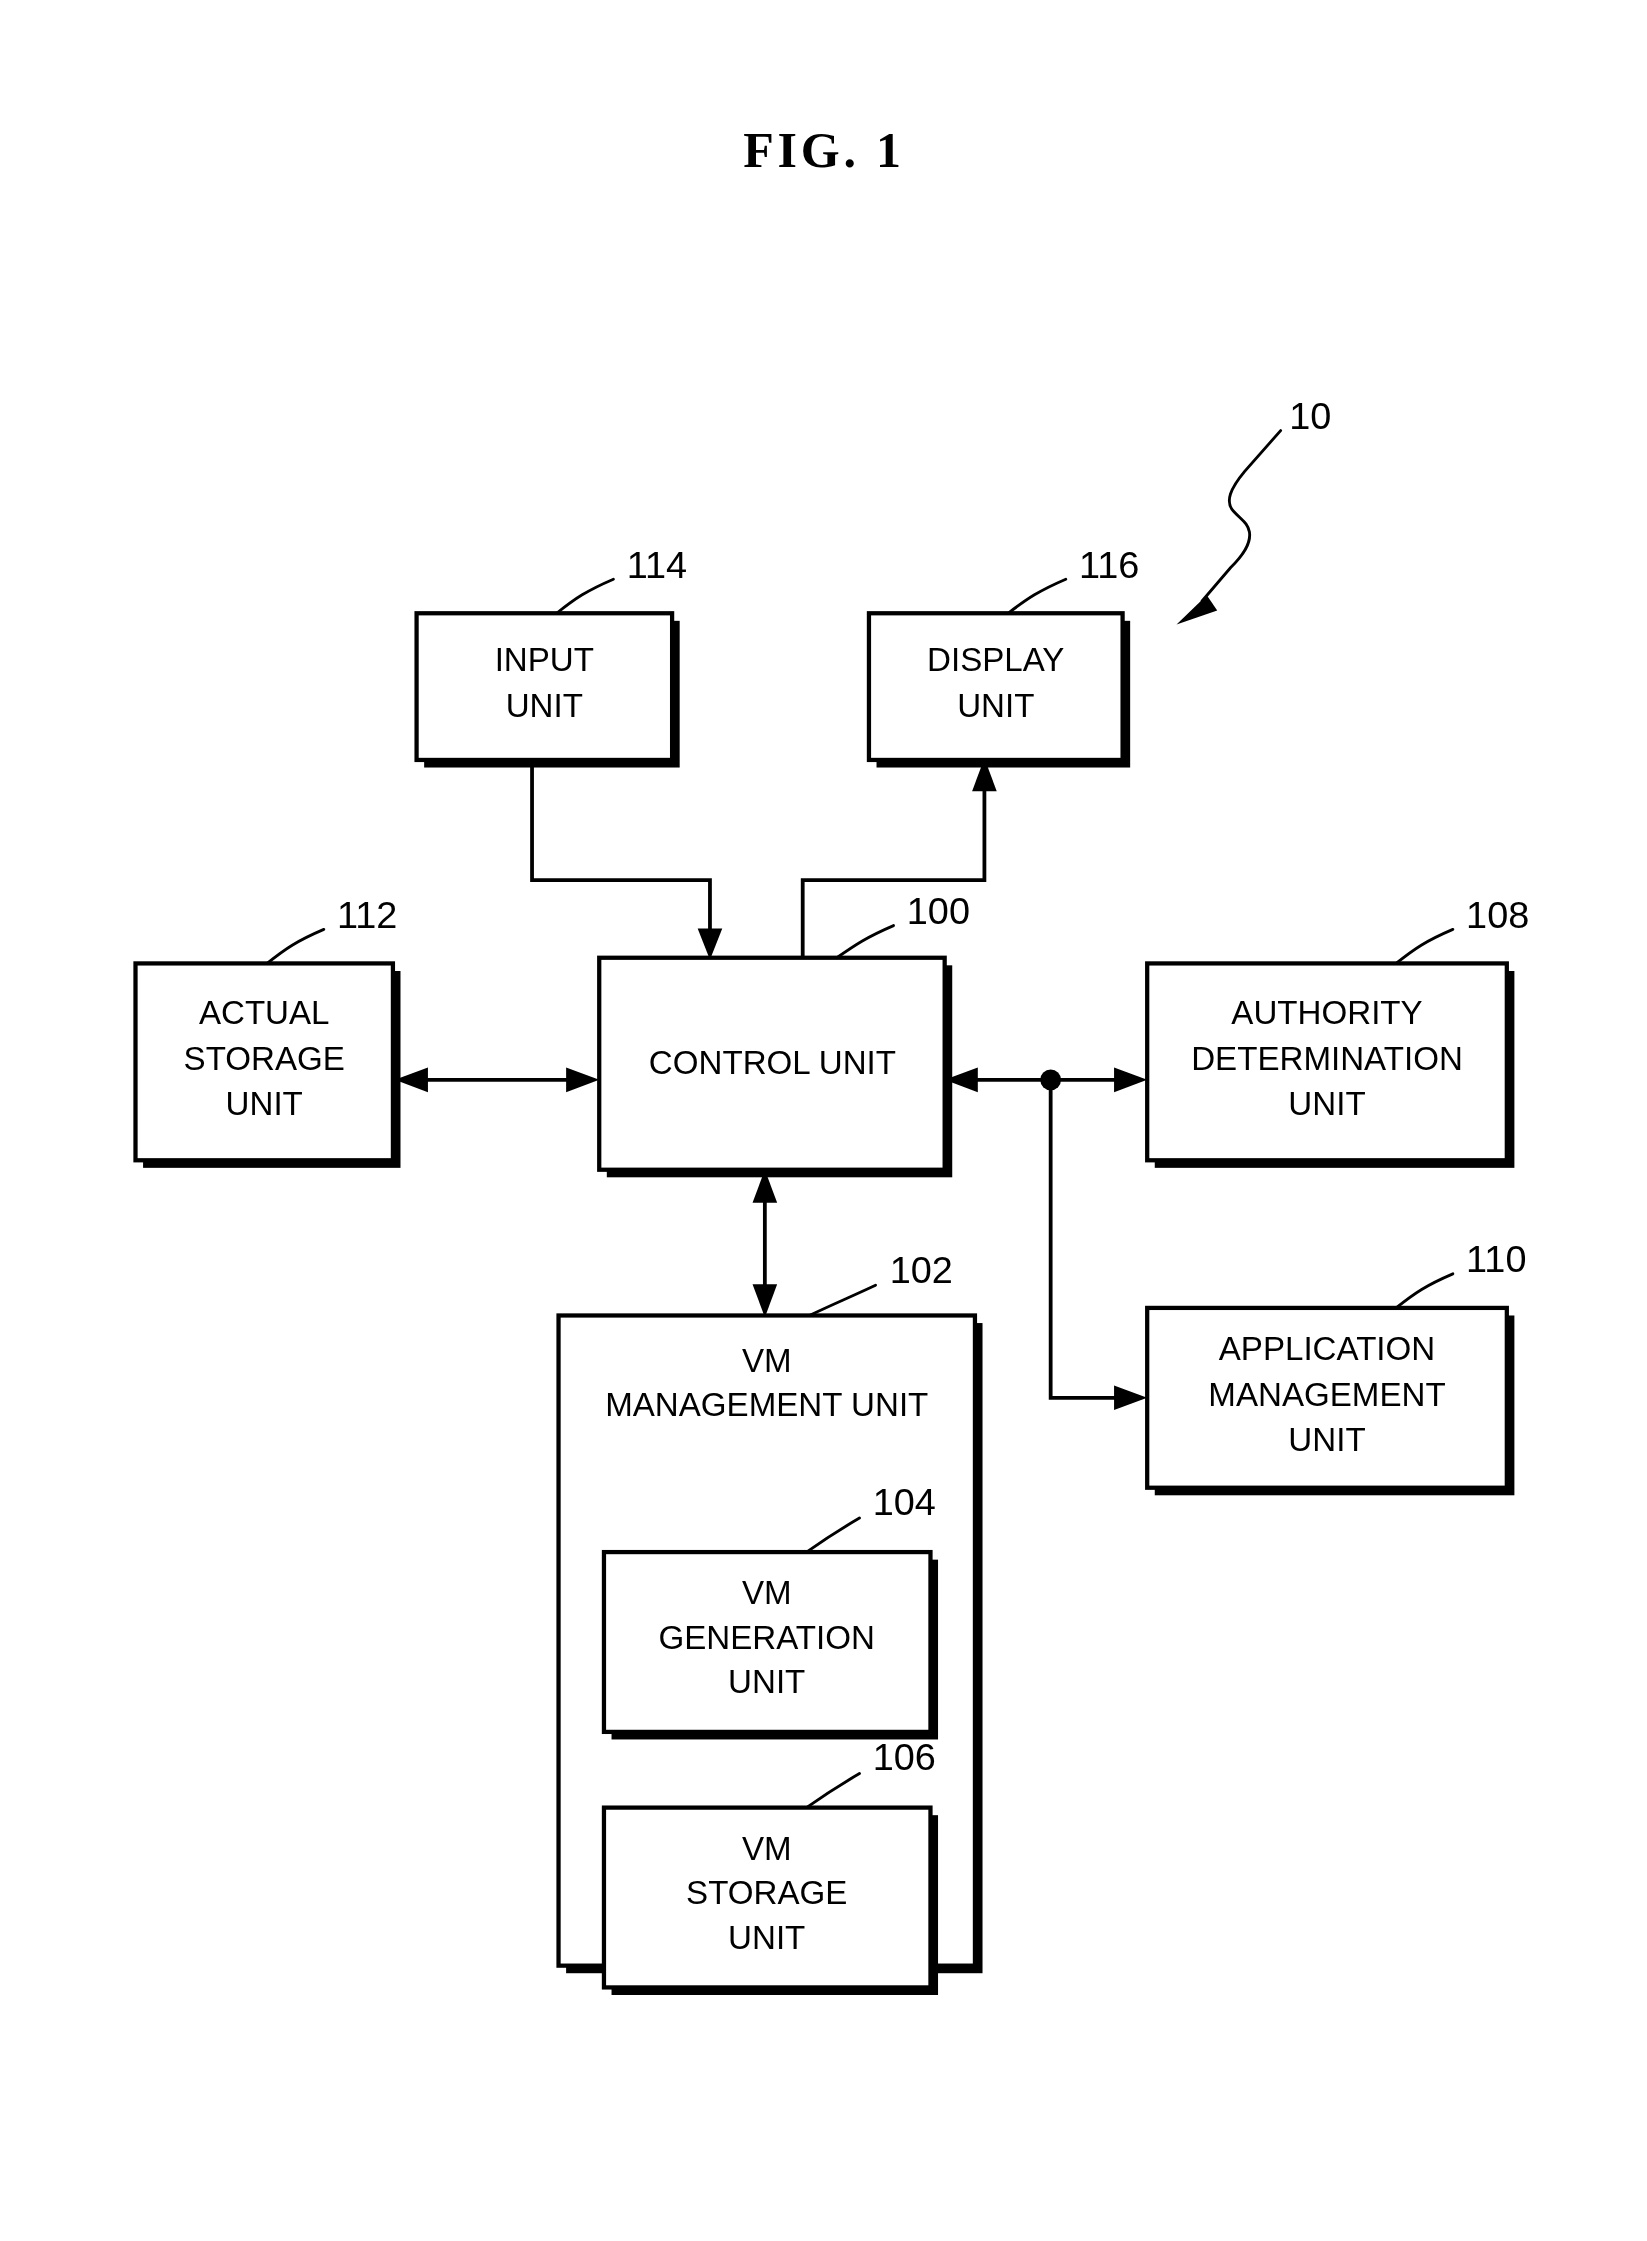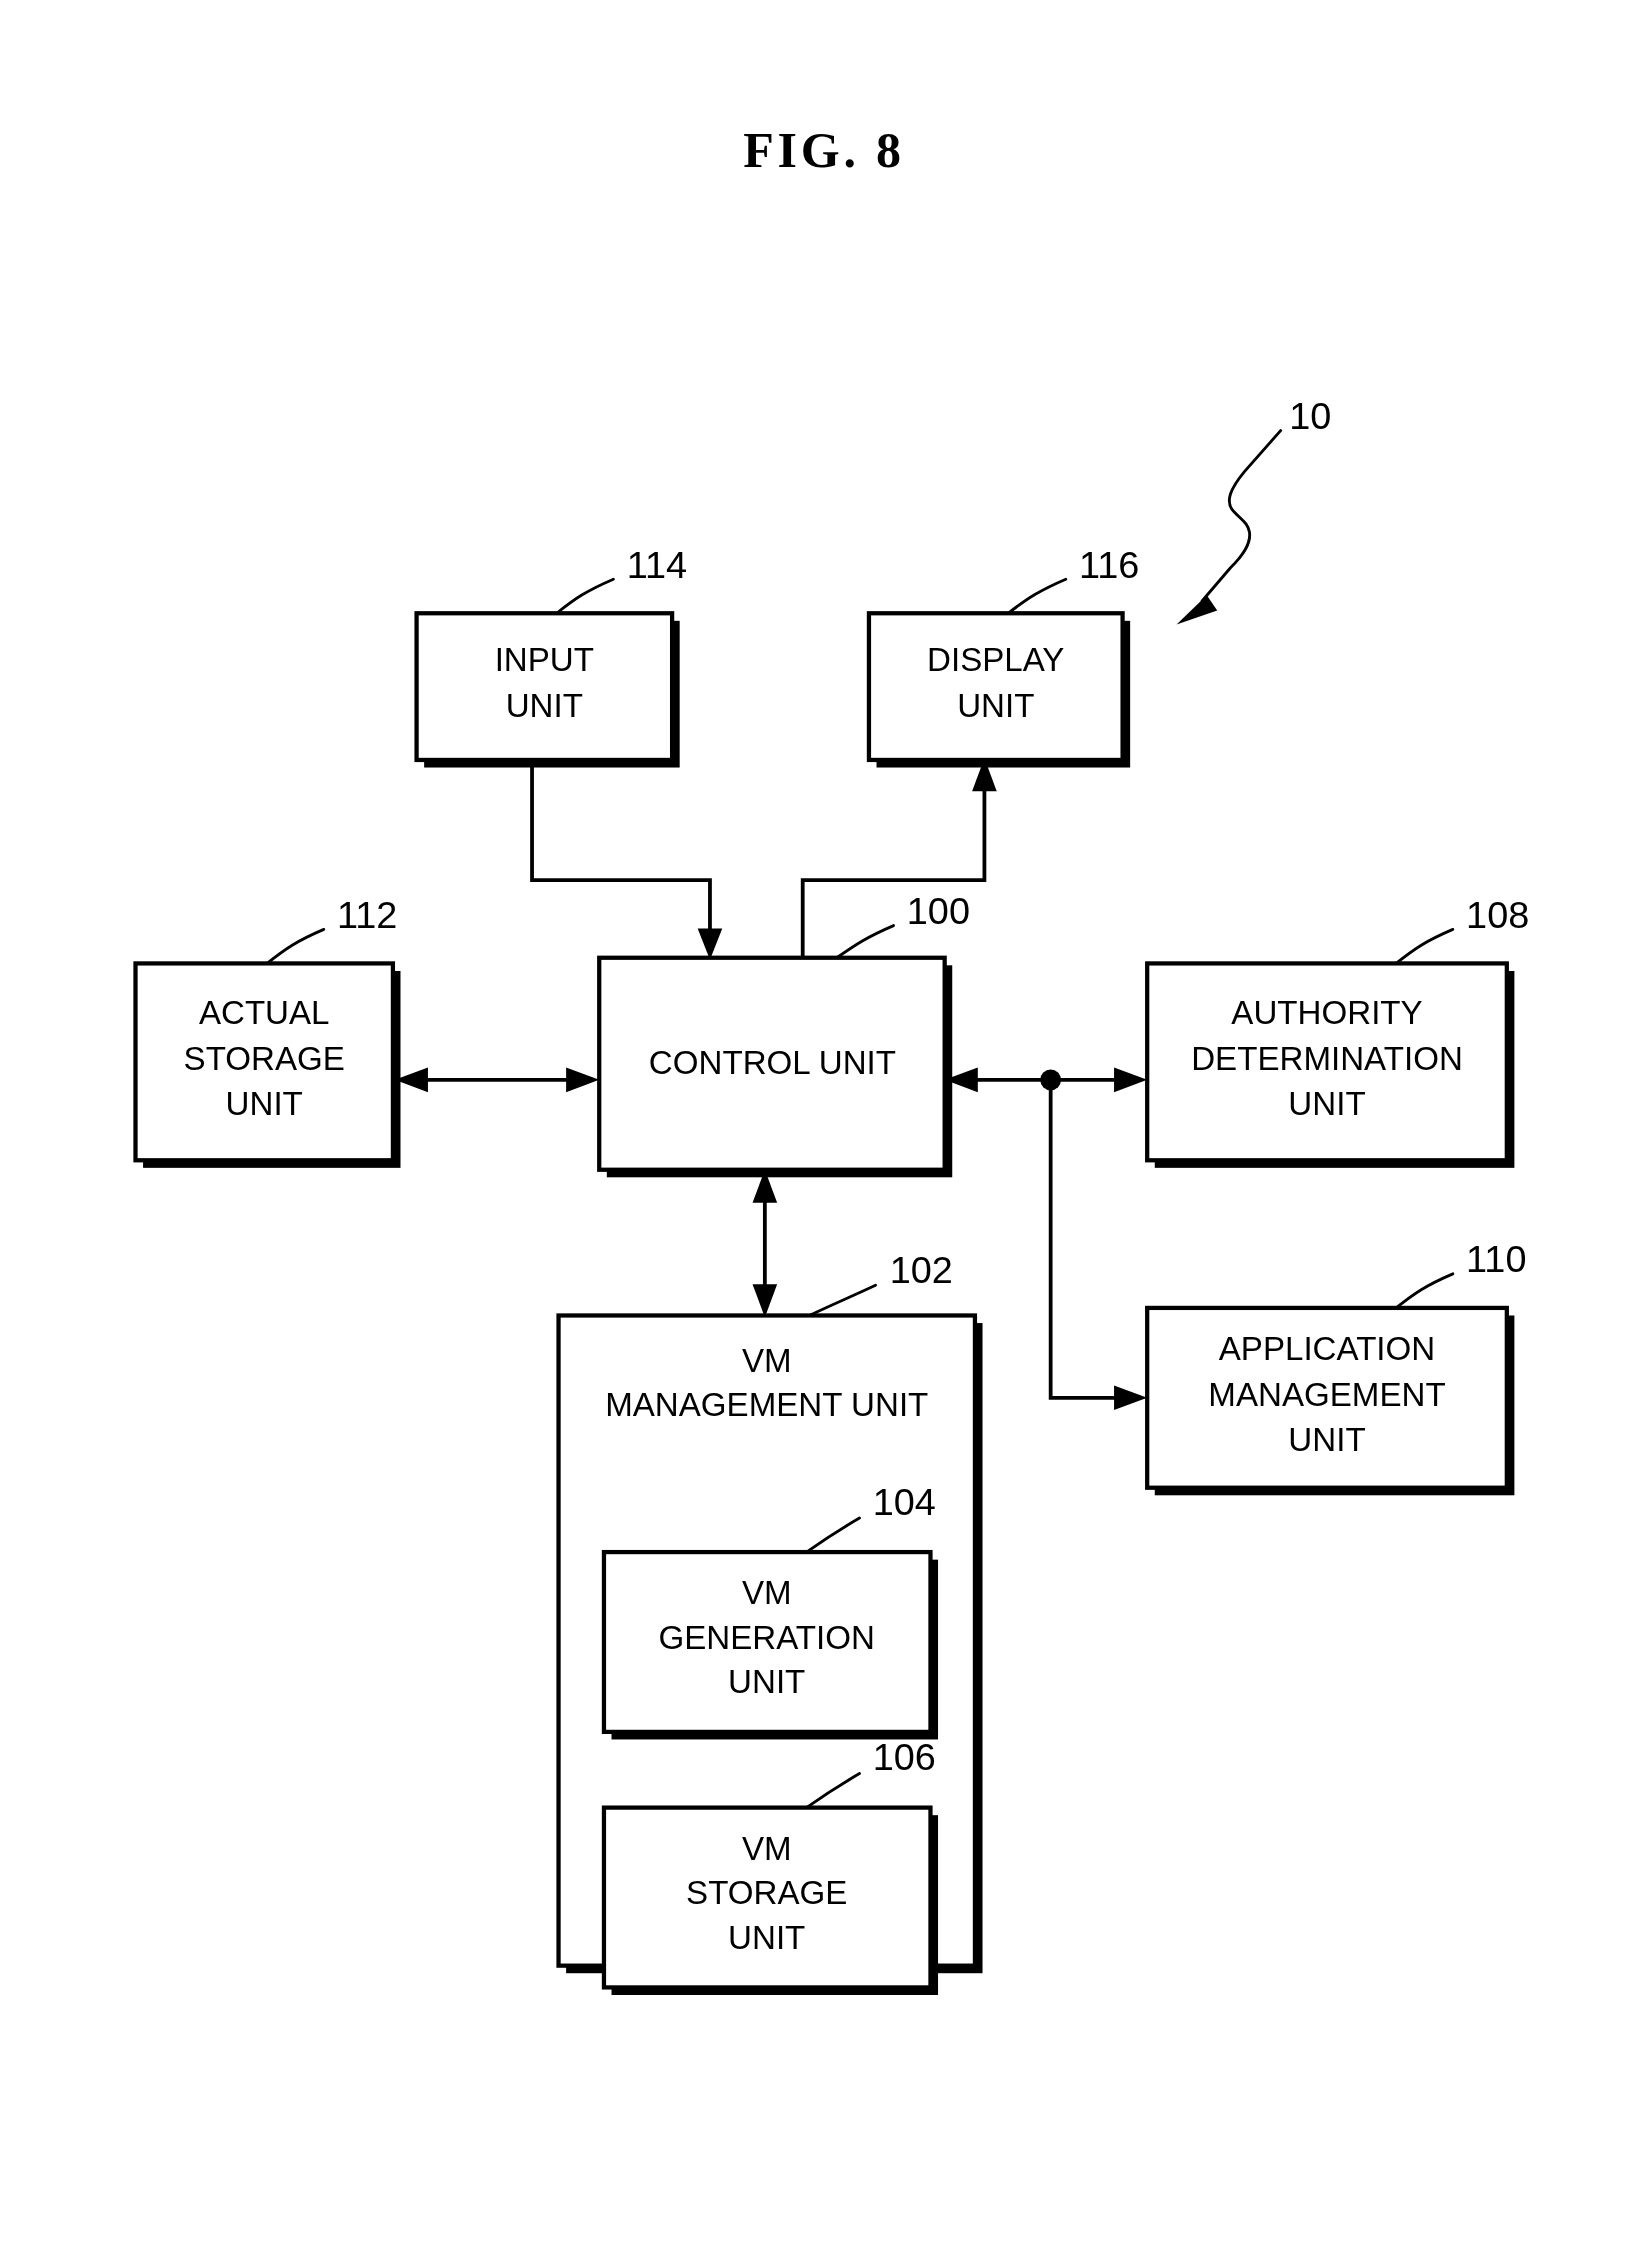--- a/index.html
+++ b/index.html
@@ -75,21 +75,21 @@
   }
   .junction-dot {
     fill: #000000;
   }
 </style>
 </head>
 <body>
 
 <div id="figure-root">
 
-  <div class="fig-title">FIG.  8</div>
+  <div class="fig-title">FIG.  1</div>
 
   <svg class="diagram" viewBox="0 0 1741 2369">
 
     <g>
       <path class="leader" d="M 1353 455 L 1315 498 C 1300 516 1294 530 1303 540 C 1312 550 1318 552 1320 562 C 1322 574 1314 586 1300 600 L 1270 635" stroke-width="6" fill="none"></path>
       <path d="M 1275 629 L 1243 660 L 1286 645 Z" fill="#000"></path>
       <text class="ref-num" x="1362" y="443">10</text>
     </g>
 
     <g>

